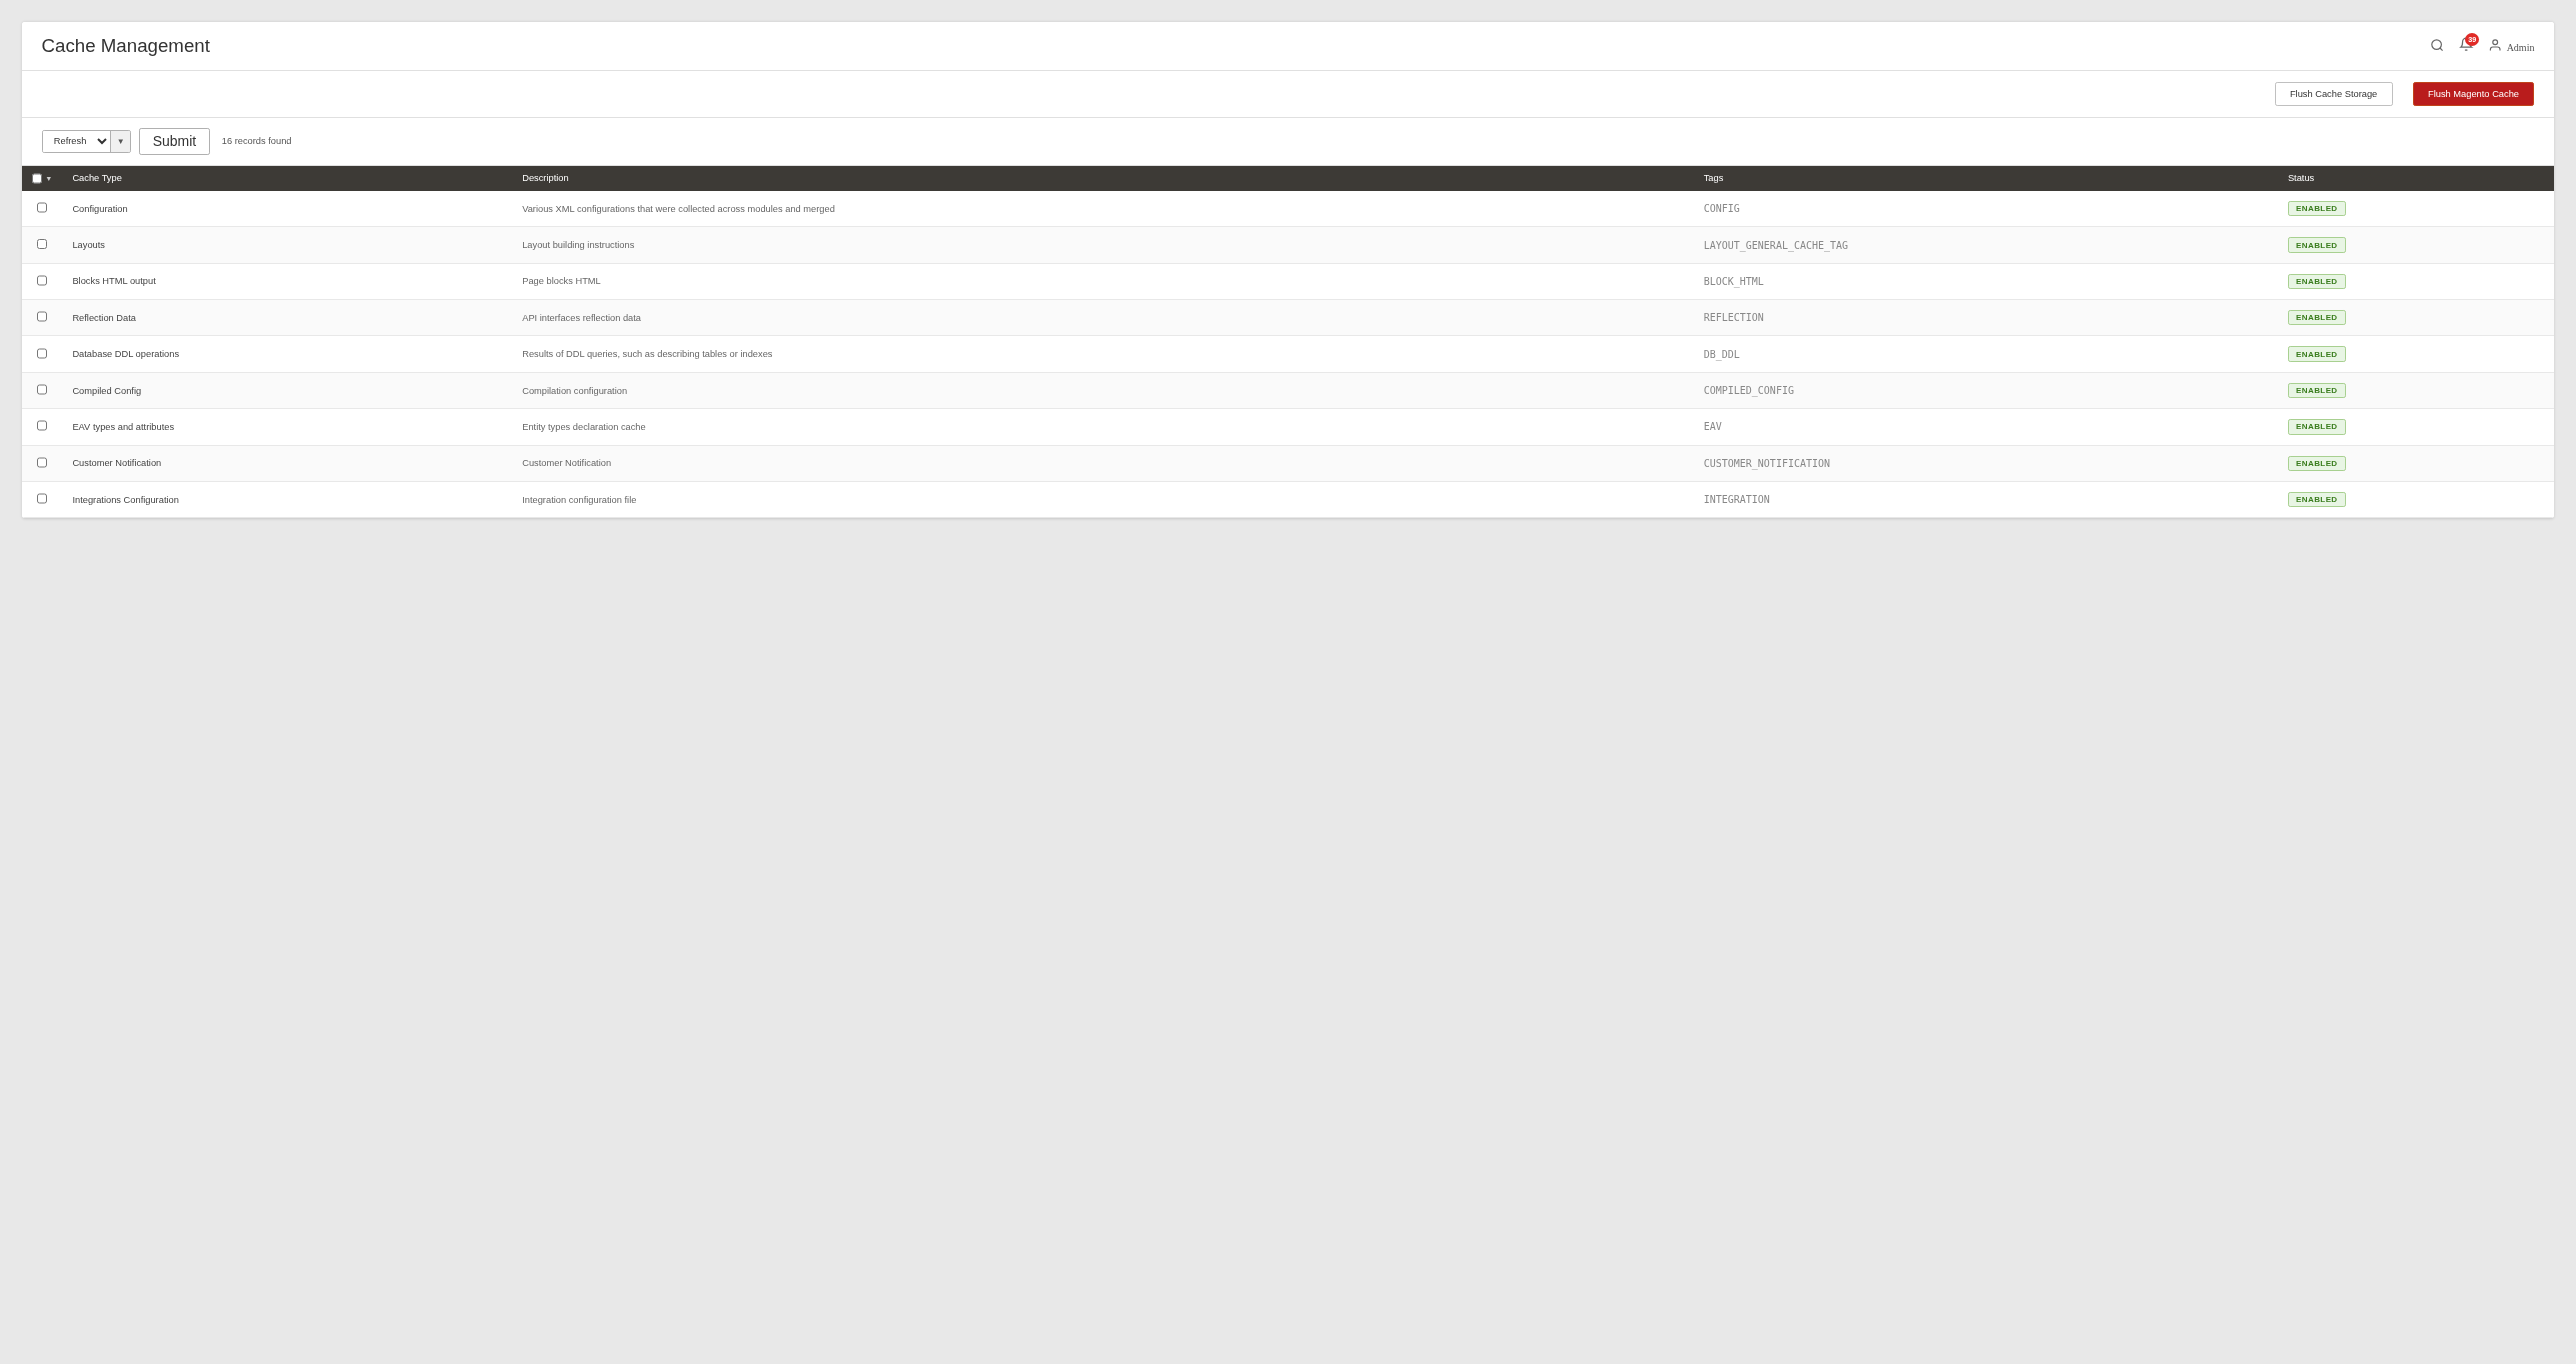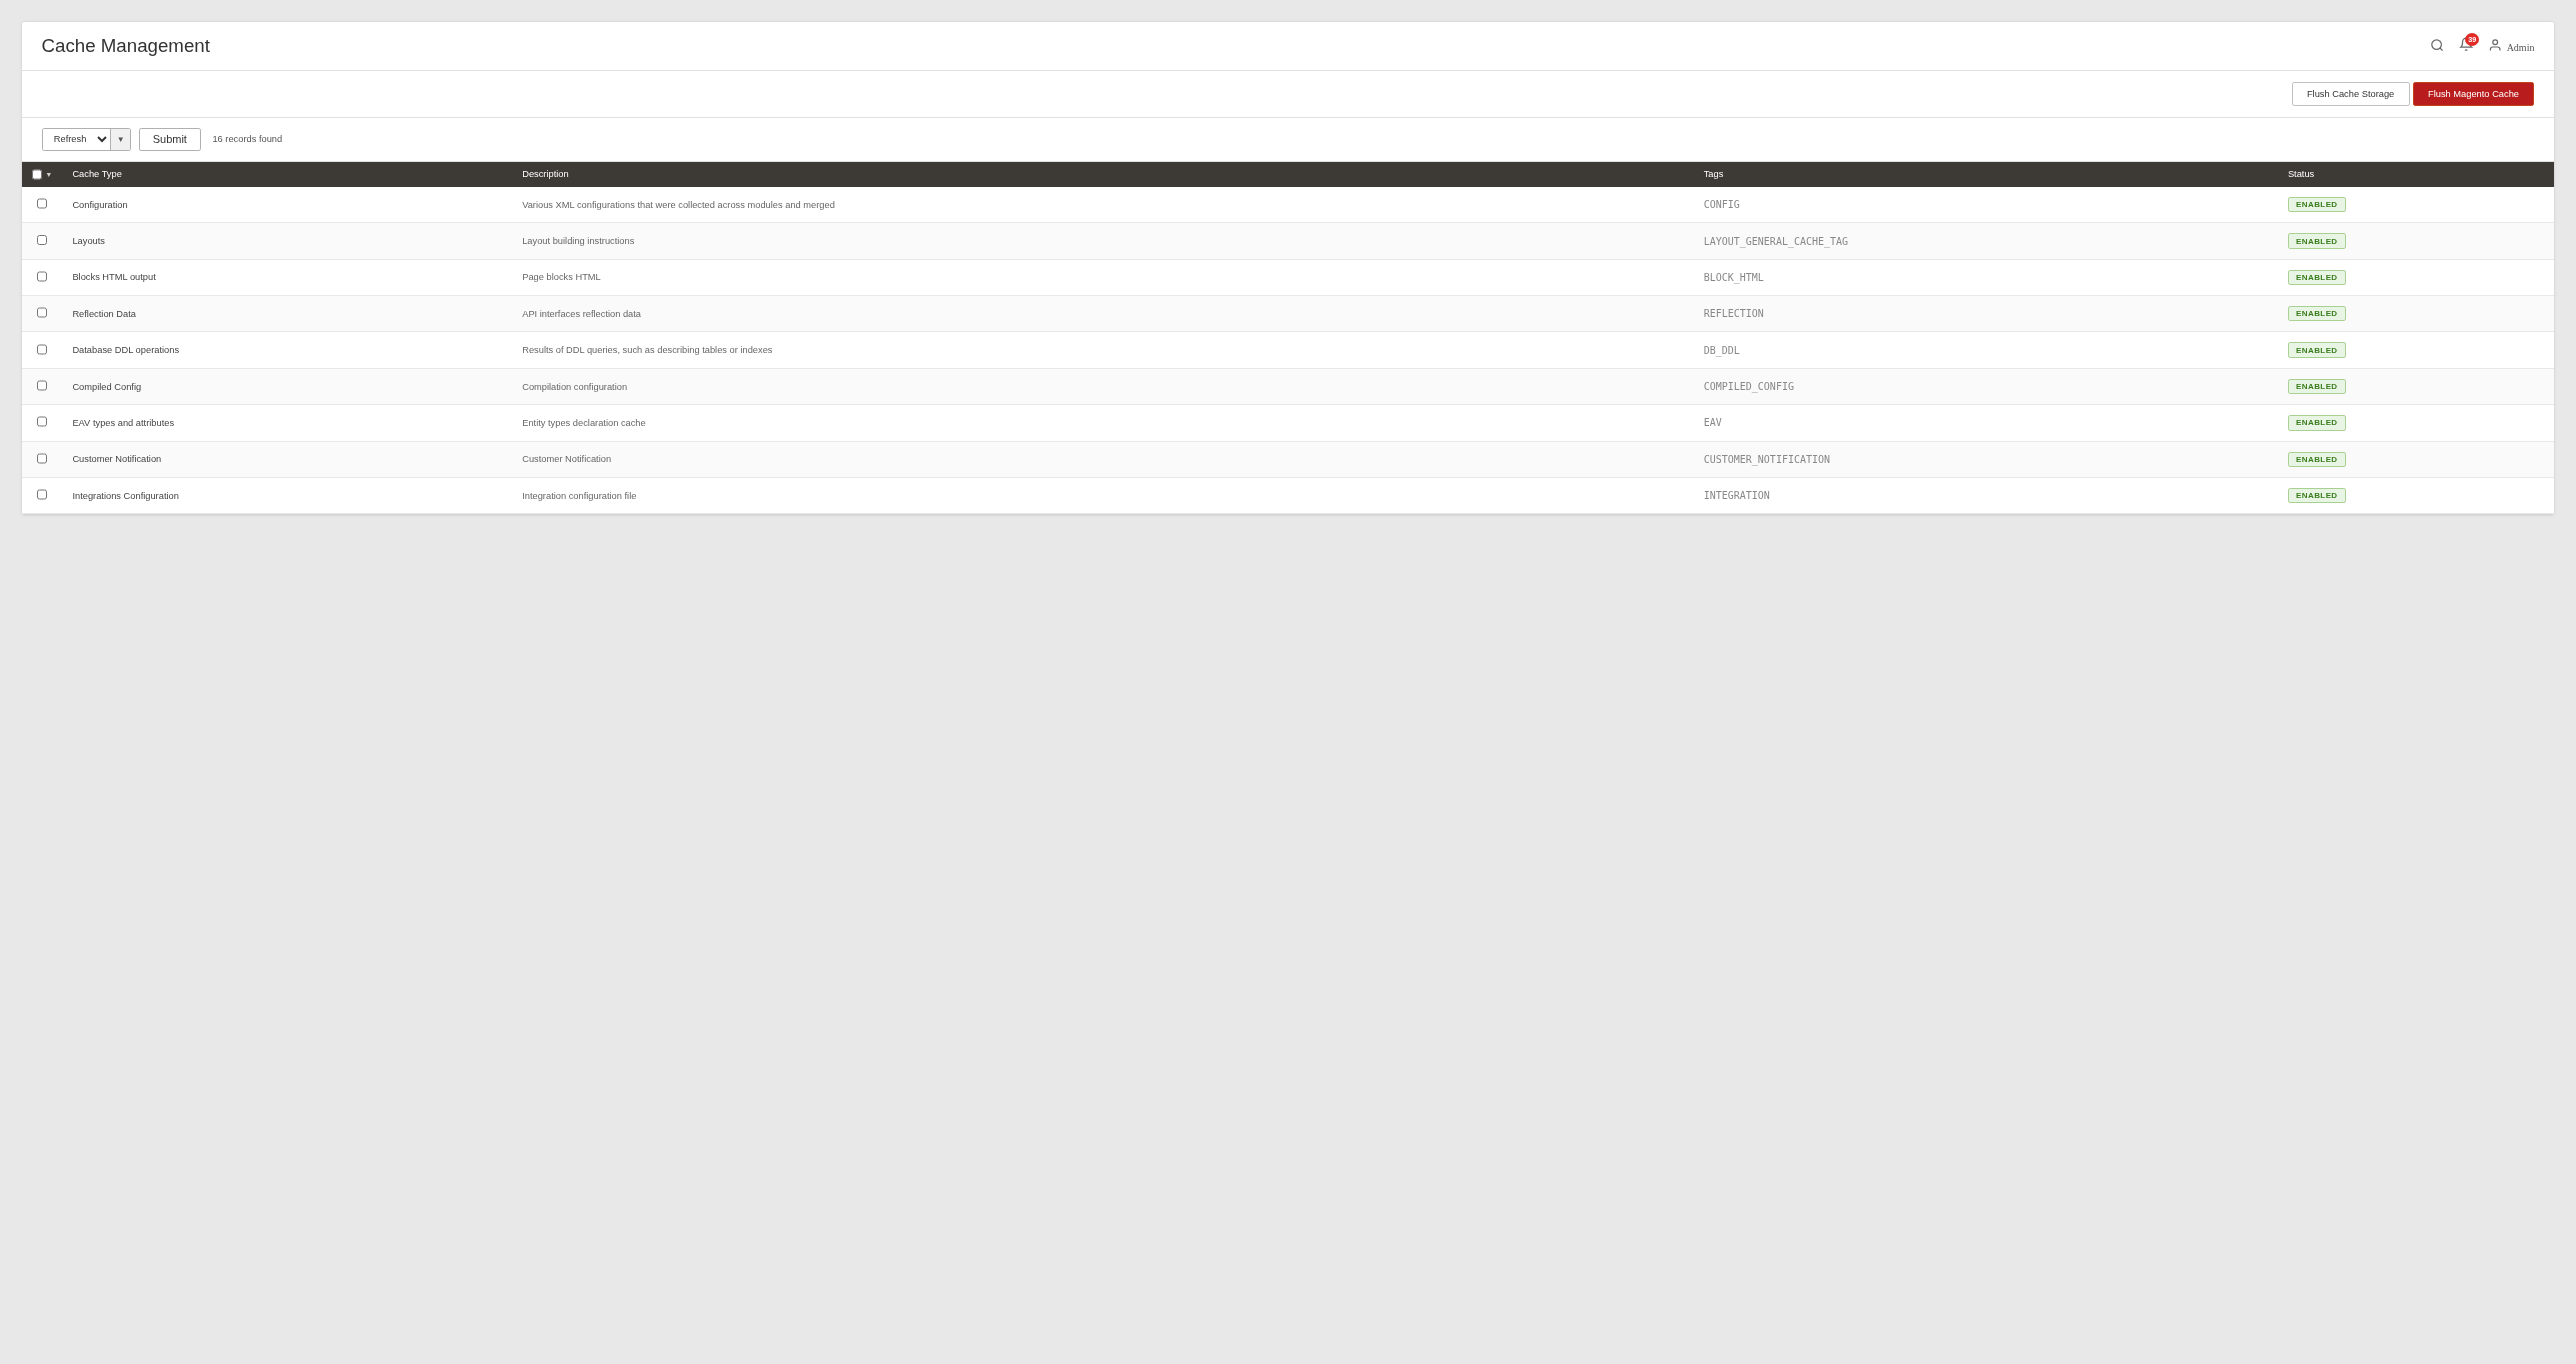--- a/index.html
+++ b/index.html
@@ -71,21 +71,21 @@
       cursor: pointer;
       color: #555;
       font-family: Liberation Serif, serif;
     }
     
     .toolbar-area {
       padding: 11.5px 20px;
       display: flex;
       justify-content: flex-end;
       border-bottom: 0.7px solid #e0e0e0;
-      gap: 3px;
+      gap: 20px;
     }
     .btn-flush-storage {
       background: #fff;
       border: 0.7px solid #c0c0c0;
       color: #333;
       padding: 5.8px 14.4px;
       font-size: 9.3px;
       cursor: pointer;
       border-radius: 2.2px;
     }
@@ -132,21 +132,21 @@
       align-items: center;
       cursor: pointer;
       color: #555;
       font-size: 8px;
     }
     .btn-submit {
       background: #fff;
       border: 0.7px solid #b0b0b0;
       color: #333;
       padding: 4.3px 13px;
-      font-size: 11px;
+      font-size: 14px;
       cursor: pointer;
       border-radius: 2.2px;
     }
     .records-count {
       color: #555;
       font-size: 9.3px;
       margin-left: 4.3px;
     }
     
     .cache-table {

